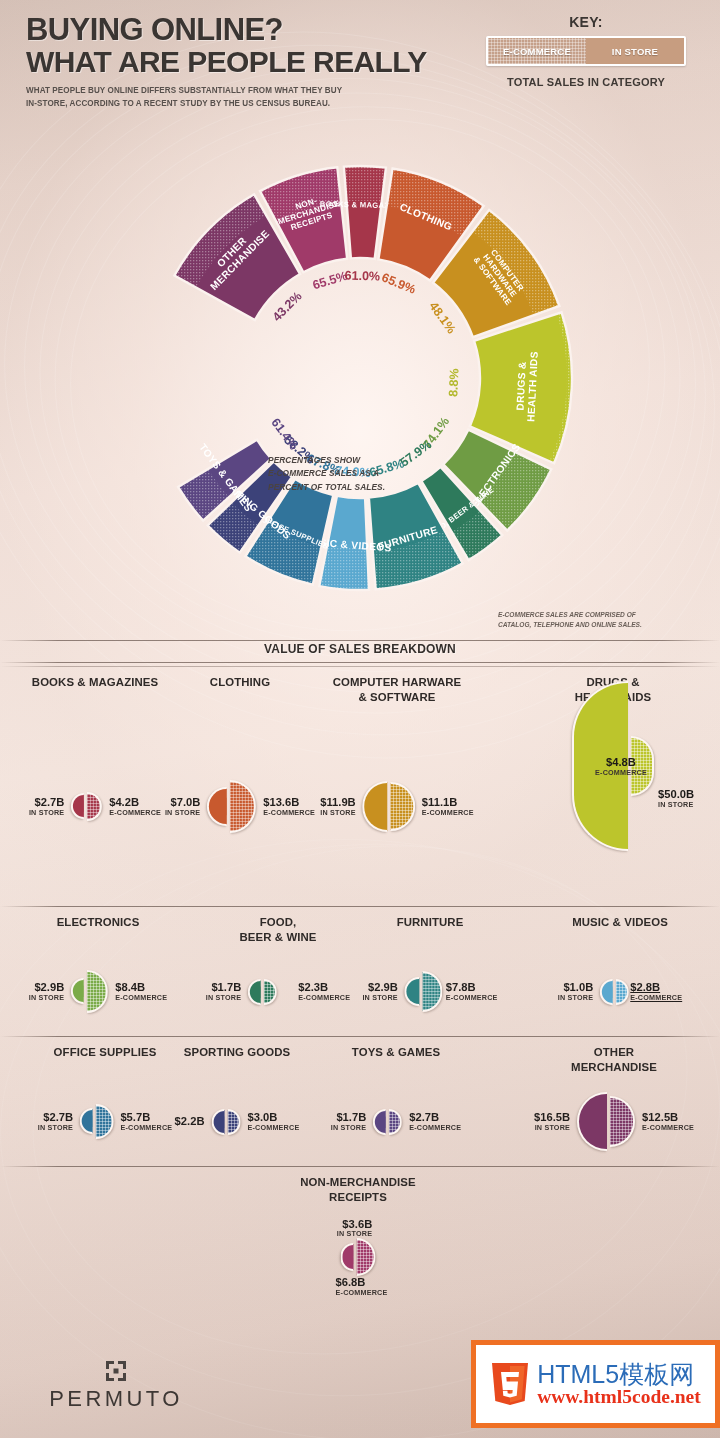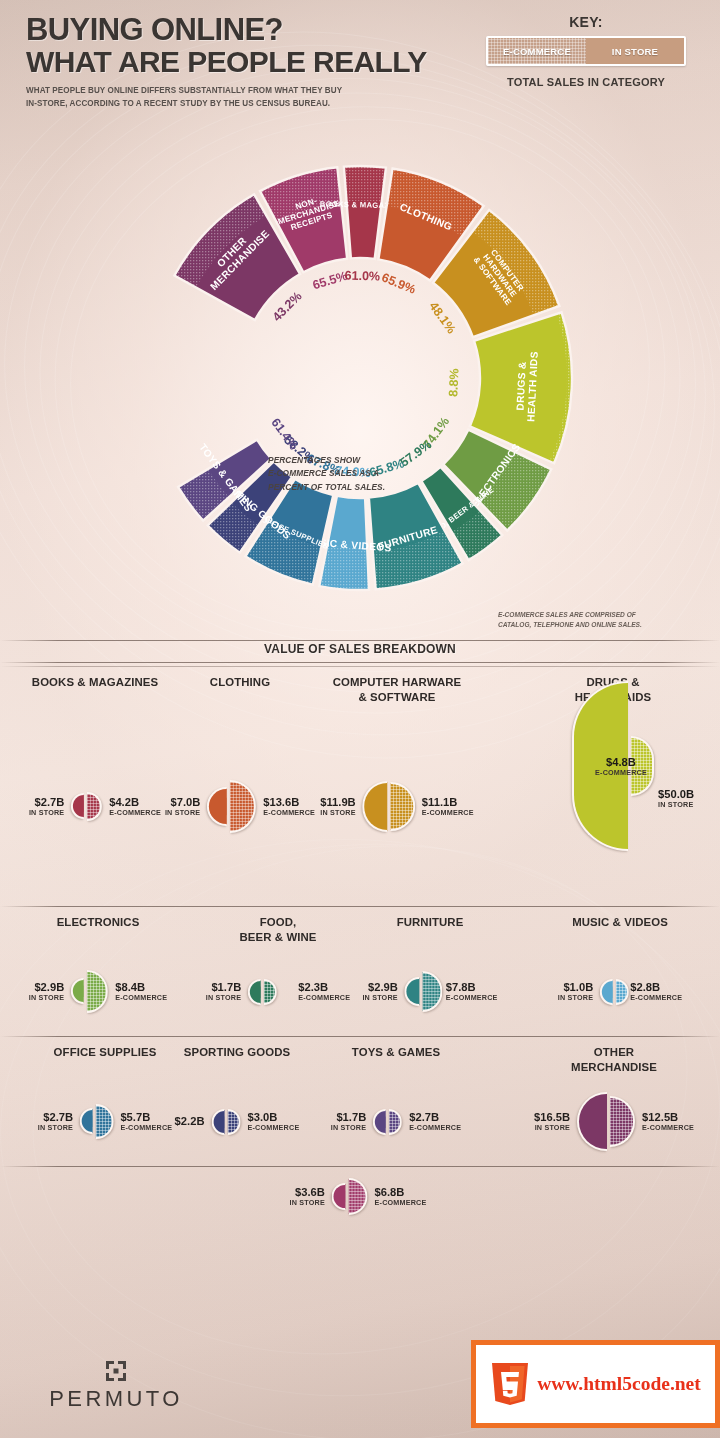--- a/index.html
+++ b/index.html
@@ -502,21 +502,21 @@
             <div class="pair" style="left: 620px; top: 31.5px; height: 26px;">
               <div class="lab left" style="margin-right: 7px;">
                 <div>$1.0B</div>
                 <span class="sub">IN STORE</span>
               </div>
               <div class="halves" style="height: 26px;">
                 <div class="half half-l" style="width: 13px; height: 26px; background: rgb(90, 168, 207);"></div>
                 <div class="gap"></div>
                 <div class="half half-r" style="width: 13px; height: 26px; background-color: rgb(90, 168, 207);"></div>
               </div>
-              <div class="lab right" style="margin-left: 1px;">
+              <div class="lab right" style="margin-left: 1px; text-decoration: underline;">
                 <div>$2.8B</div>
                 <span class="sub">E-COMMERCE</span>
               </div>
             </div>
           </div>
         </div>
         <div class="row">
           <div class="rule"></div>
           <div class="row-labels">
             <div class="col-title" style="left: 105px;">
@@ -589,22 +589,28 @@
               </div>
               <div class="lab right" style="margin-left: 7px;">
                 <div>$12.5B</div>
                 <span class="sub">E-COMMERCE</span>
               </div>
             </div>
           </div>
         </div>
         <div class="row">
           <div class="rule"></div>
+          <div class="row-labels">
+            <div class="col-title" style="left: 358px;">
+              <div>NON-MERCHANDISE</div>
+              <div>RECEIPTS</div>
+            </div>
+          </div>
           <div class="row-figs" style="height: 59px;">
-            <div class="pair" style="left: 358px; top: 10.5943px; height: 37.8114px;">
+            <div class="pair" style="left: 358px; top: 10.5943px; height: 37.8114px; flex-direction: column;">
               <div class="lab left" style="margin-right: 7px;">
                 <div>$3.6B</div>
                 <span class="sub">IN STORE</span>
               </div>
               <div class="halves" style="height: 37.8114px;">
                 <div class="half half-l" style="width: 13.7559px; height: 27.5118px; background: rgb(160, 58, 105);"></div>
                 <div class="gap"></div>
                 <div class="half half-r" style="width: 18.9057px; height: 37.8114px; background-color: rgb(160, 58, 105);"></div>
               </div>
               <div class="lab right" style="margin-left: 7px;">
@@ -634,19 +640,20 @@
     <div class="watermark">
       <div class="wm-inner">
         <div class="wm-shield">
           <svg width="40" height="46" viewBox="0 0 40 46">
             <path d="M2 2h36l-3.3 38L20 44 5.3 40z" fill="#e8491d"></path>
             <path d="M20 5v36.5l11.8-3.3L34.6 5z" fill="#f06529"></path>
             <path d="M11 11h18l-.5 5H16.3l.4 4.4H28l-1.3 14.3L20 36.6l-6.7-1.9-.45-5h4.6l.22 2.5 2.33.62 2.4-.62.3-3.3h-9.9z" fill="#ffffff"></path>
           </svg>
         </div>
         <div class="wm-lines">
+          <div class="wm-l1">HTML5模板网</div>
           <div class="wm-l2">www.html5code.net</div>
         </div>
       </div>
     </div>
   </div>
 
 </div>
 
 </body></html>

